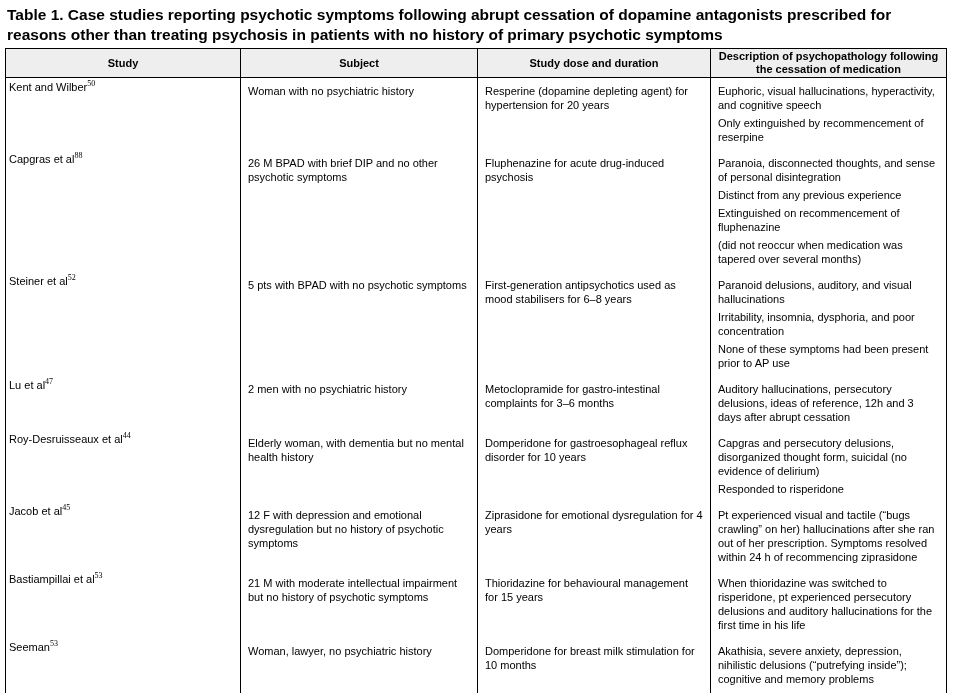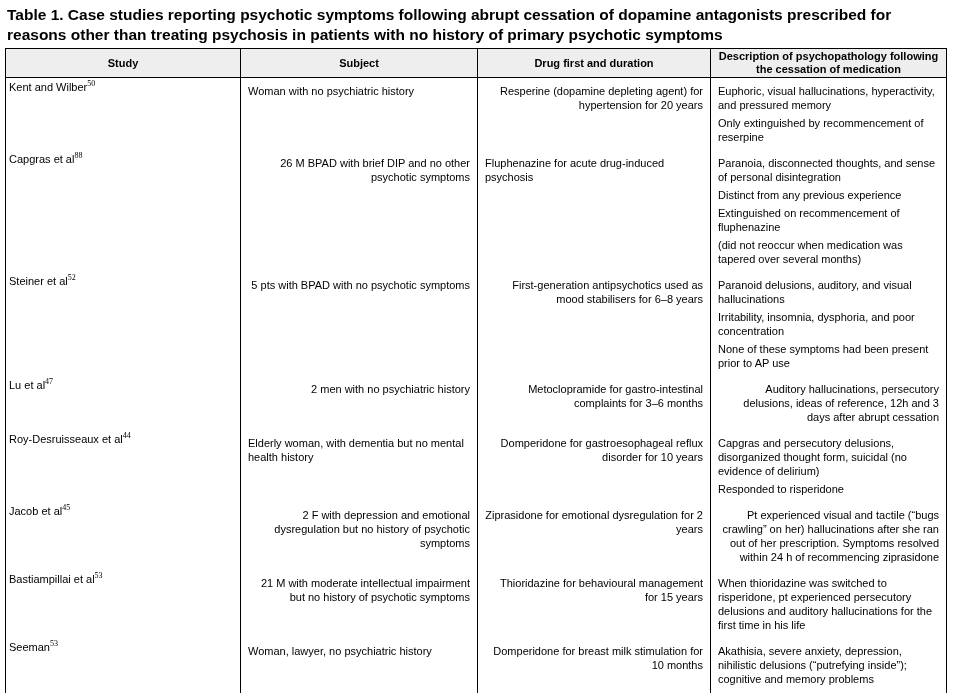--- a/index.html
+++ b/index.html
@@ -41,21 +41,21 @@
   }
   table.case-table td{
     border-left:1px solid var(--border);
     border-right:1px solid var(--border);
     vertical-align:top;
     font-size:11px;
     line-height:14px;
     padding:2px 3px 2px 3px;
   }
   td.al-left{text-align:left;}
-  td.al-center{text-align:right;}
+  td.al-center{text-align:left;}
   td .text-block{margin:4px;}
   sup.refnum{font-size:8px;vertical-align:super;line-height:0;font-family:Liberation Serif, serif;}
   .footnote{
     width:931px;
     background:var(--footnote-bg);
     border:1px solid var(--border);
     border-top:0;
     font-size:11px;
     line-height:13px;
     padding:2px 4px 2px 5px;
@@ -72,35 +72,35 @@
     <colgroup>
       <col style="width:235px">
       <col style="width:237px">
       <col style="width:233px">
       <col style="width:236px">
     </colgroup>
     <thead>
       <tr>
         <th>Study</th>
         <th>Subject</th>
-        <th>Drug first and duration</th>
+        <th>Study dose and duration</th>
         <th>Description of psychopathology following the cessation of medication</th>
       </tr>
     </thead>
     <tbody>
         <tr>
           <td class="al-left"><span>Kent and Wilber</span><sup class="refnum">50</sup></td>
           <td class="al-left">
             <div class="text-block">Woman with no psychiatric history</div>
           </td>
           <td class="al-center">
             <div class="text-block">Resperine (dopamine depleting agent) for hypertension for 20 years</div>
           </td>
           <td class="al-left">
-            <div class="text-block">Euphoric, visual hallucinations, hyperactivity, and pressured memory</div>
+            <div class="text-block">Euphoric, visual hallucinations, hyperactivity, and cognitive speech</div>
             <div class="text-block">Only extinguished by recommencement of reserpine</div>
           </td>
         </tr>
         <tr>
           <td class="al-left"><span>Capgras et al</span><sup class="refnum">88</sup></td>
           <td class="al-center">
             <div class="text-block">26 M BPAD with brief DIP and no other psychotic symptoms</div>
           </td>
           <td class="al-left">
             <div class="text-block">Fluphenazine for acute drug-induced psychosis</div>
@@ -147,24 +147,24 @@
             <div class="text-block">Domperidone for gastroesophageal reflux disorder for 10 years</div>
           </td>
           <td class="al-left">
             <div class="text-block">Capgras and persecutory delusions, disorganized thought form, suicidal (no evidence of delirium)</div>
             <div class="text-block">Responded to risperidone</div>
           </td>
         </tr>
         <tr>
           <td class="al-left"><span>Jacob et al</span><sup class="refnum">45</sup></td>
           <td class="al-center">
-            <div class="text-block">2 F with depression and emotional dysregulation but no history of psychotic symptoms</div>
+            <div class="text-block">12 F with depression and emotional dysregulation but no history of psychotic symptoms</div>
           </td>
           <td class="al-center">
-            <div class="text-block">Ziprasidone for emotional dysregulation for 2 years</div>
+            <div class="text-block">Ziprasidone for emotional dysregulation for 4 years</div>
           </td>
           <td class="al-center">
             <div class="text-block">Pt experienced visual and tactile (“bugs crawling” on her) hallucinations after she ran out of her prescription. Symptoms resolved within 24 h of recommencing ziprasidone</div>
           </td>
         </tr>
         <tr>
           <td class="al-left"><span>Bastiampillai et al</span><sup class="refnum">53</sup></td>
           <td class="al-center">
             <div class="text-block">21 M with moderate intellectual impairment but no history of psychotic symptoms</div>
           </td>

